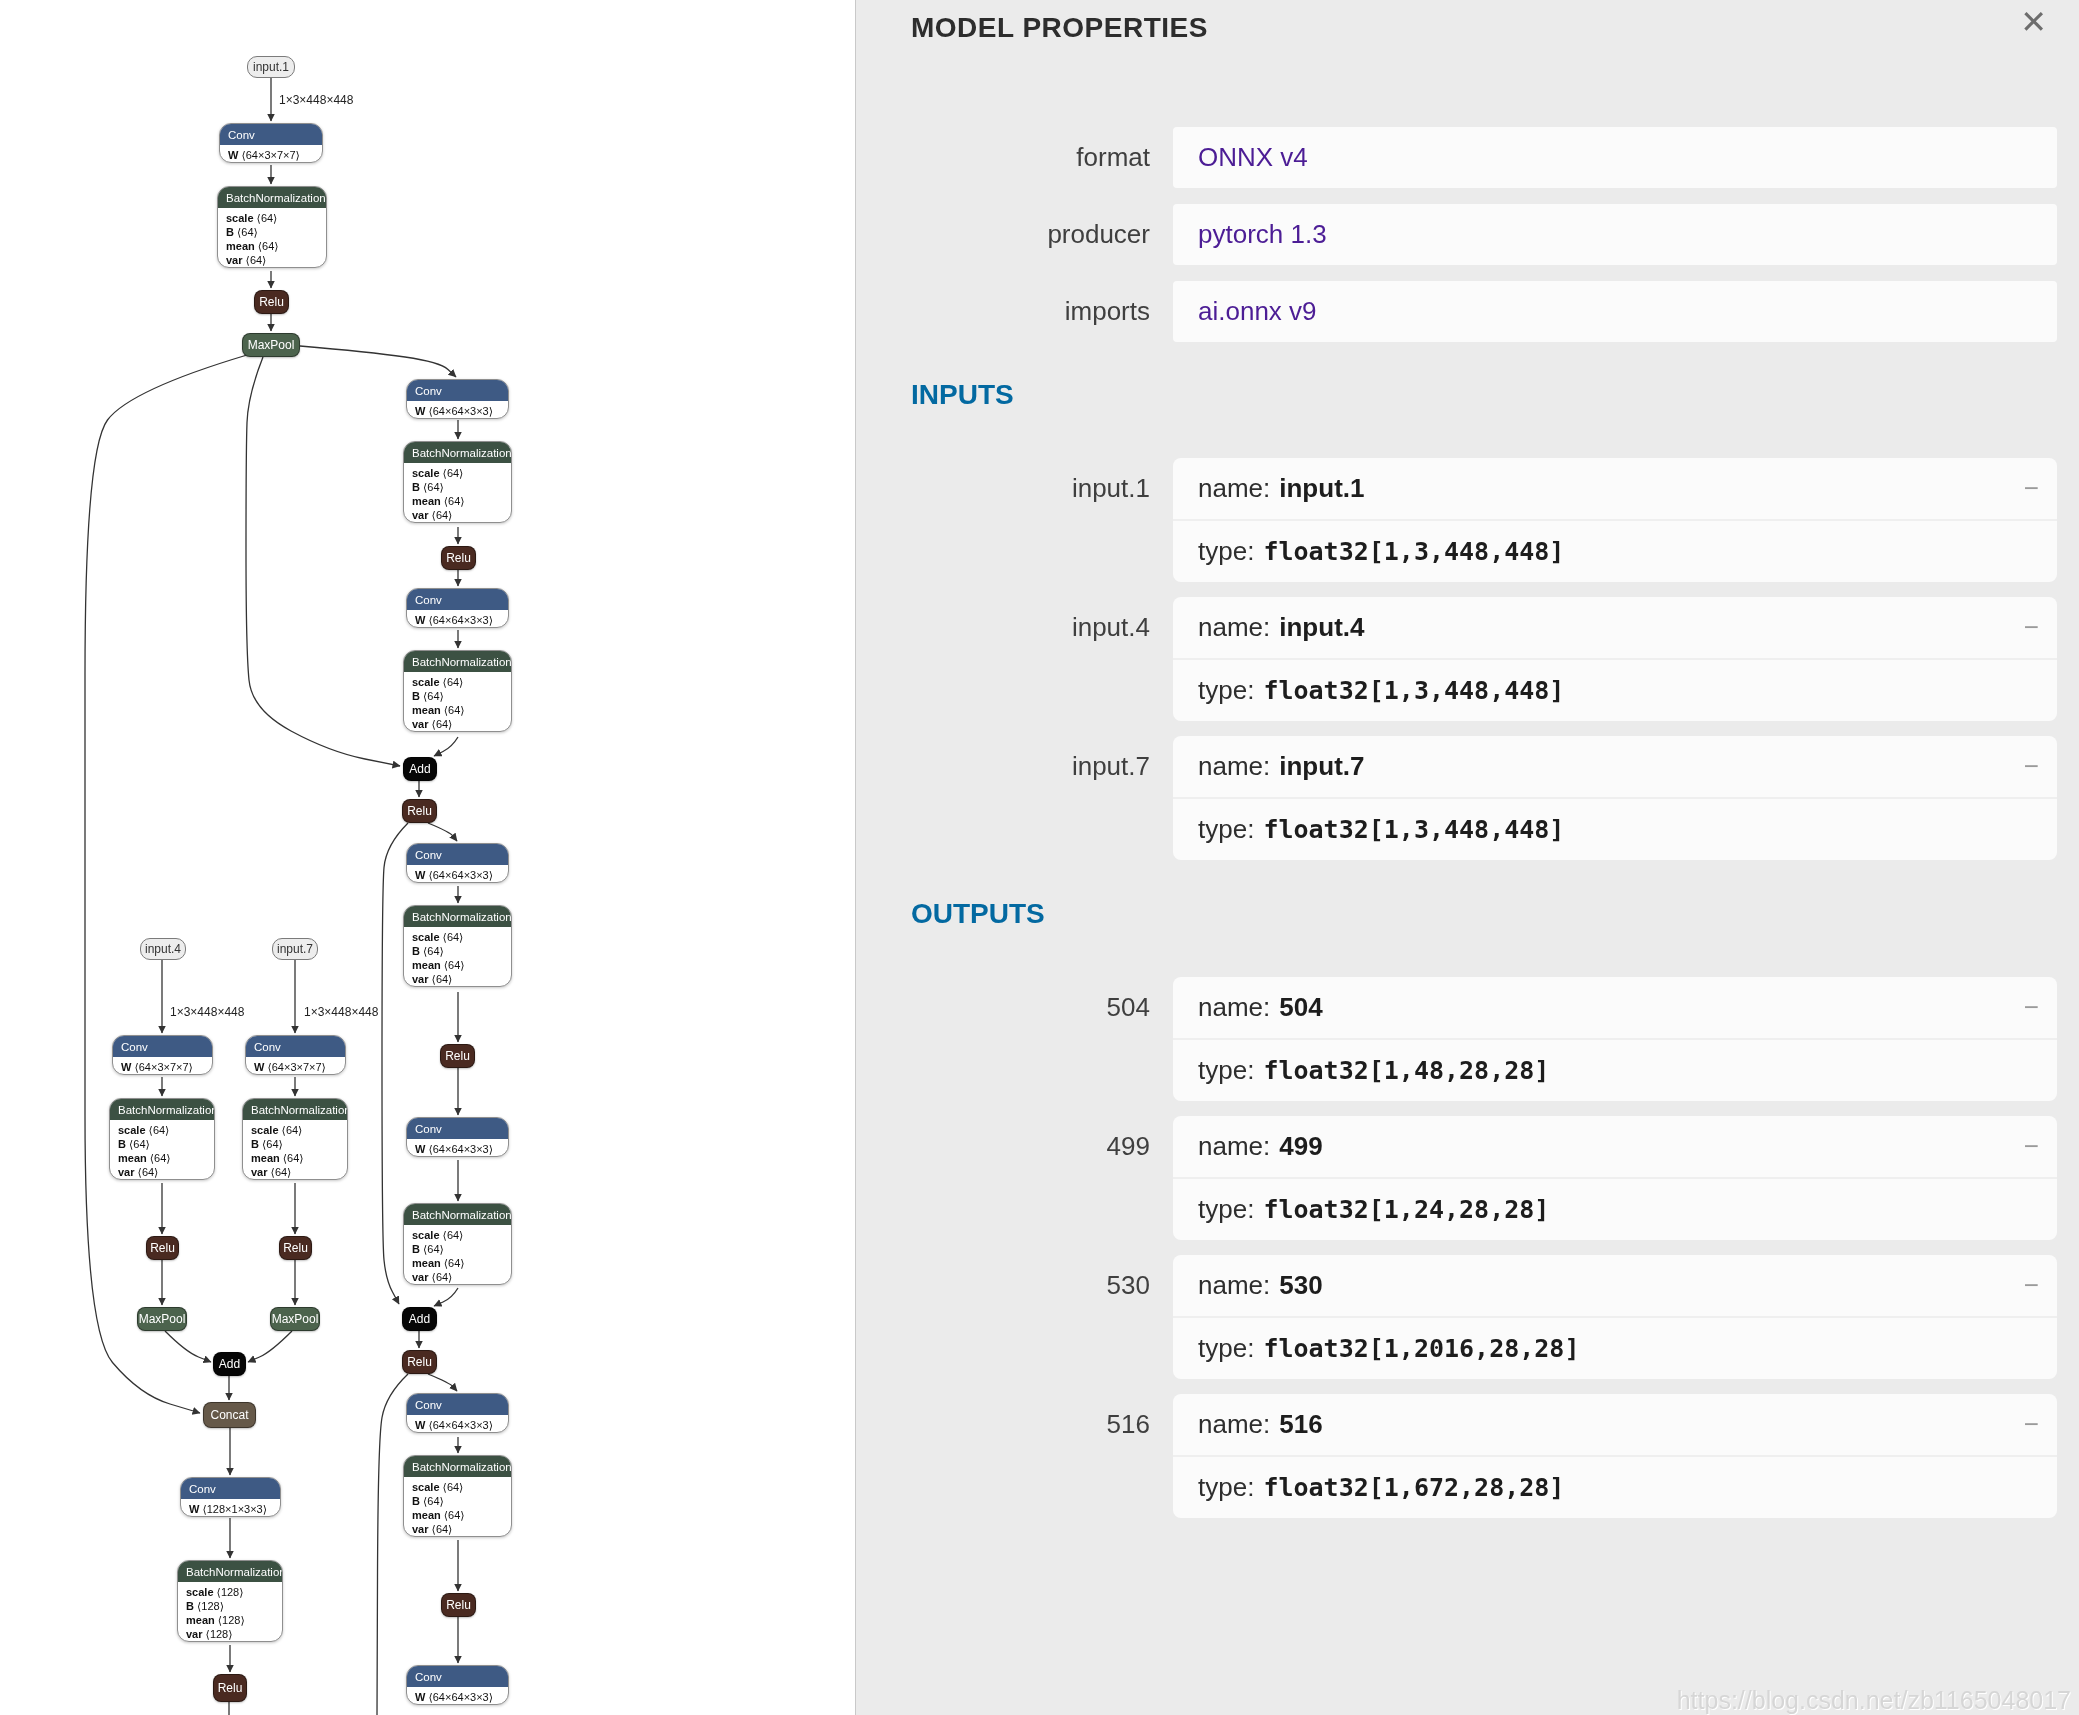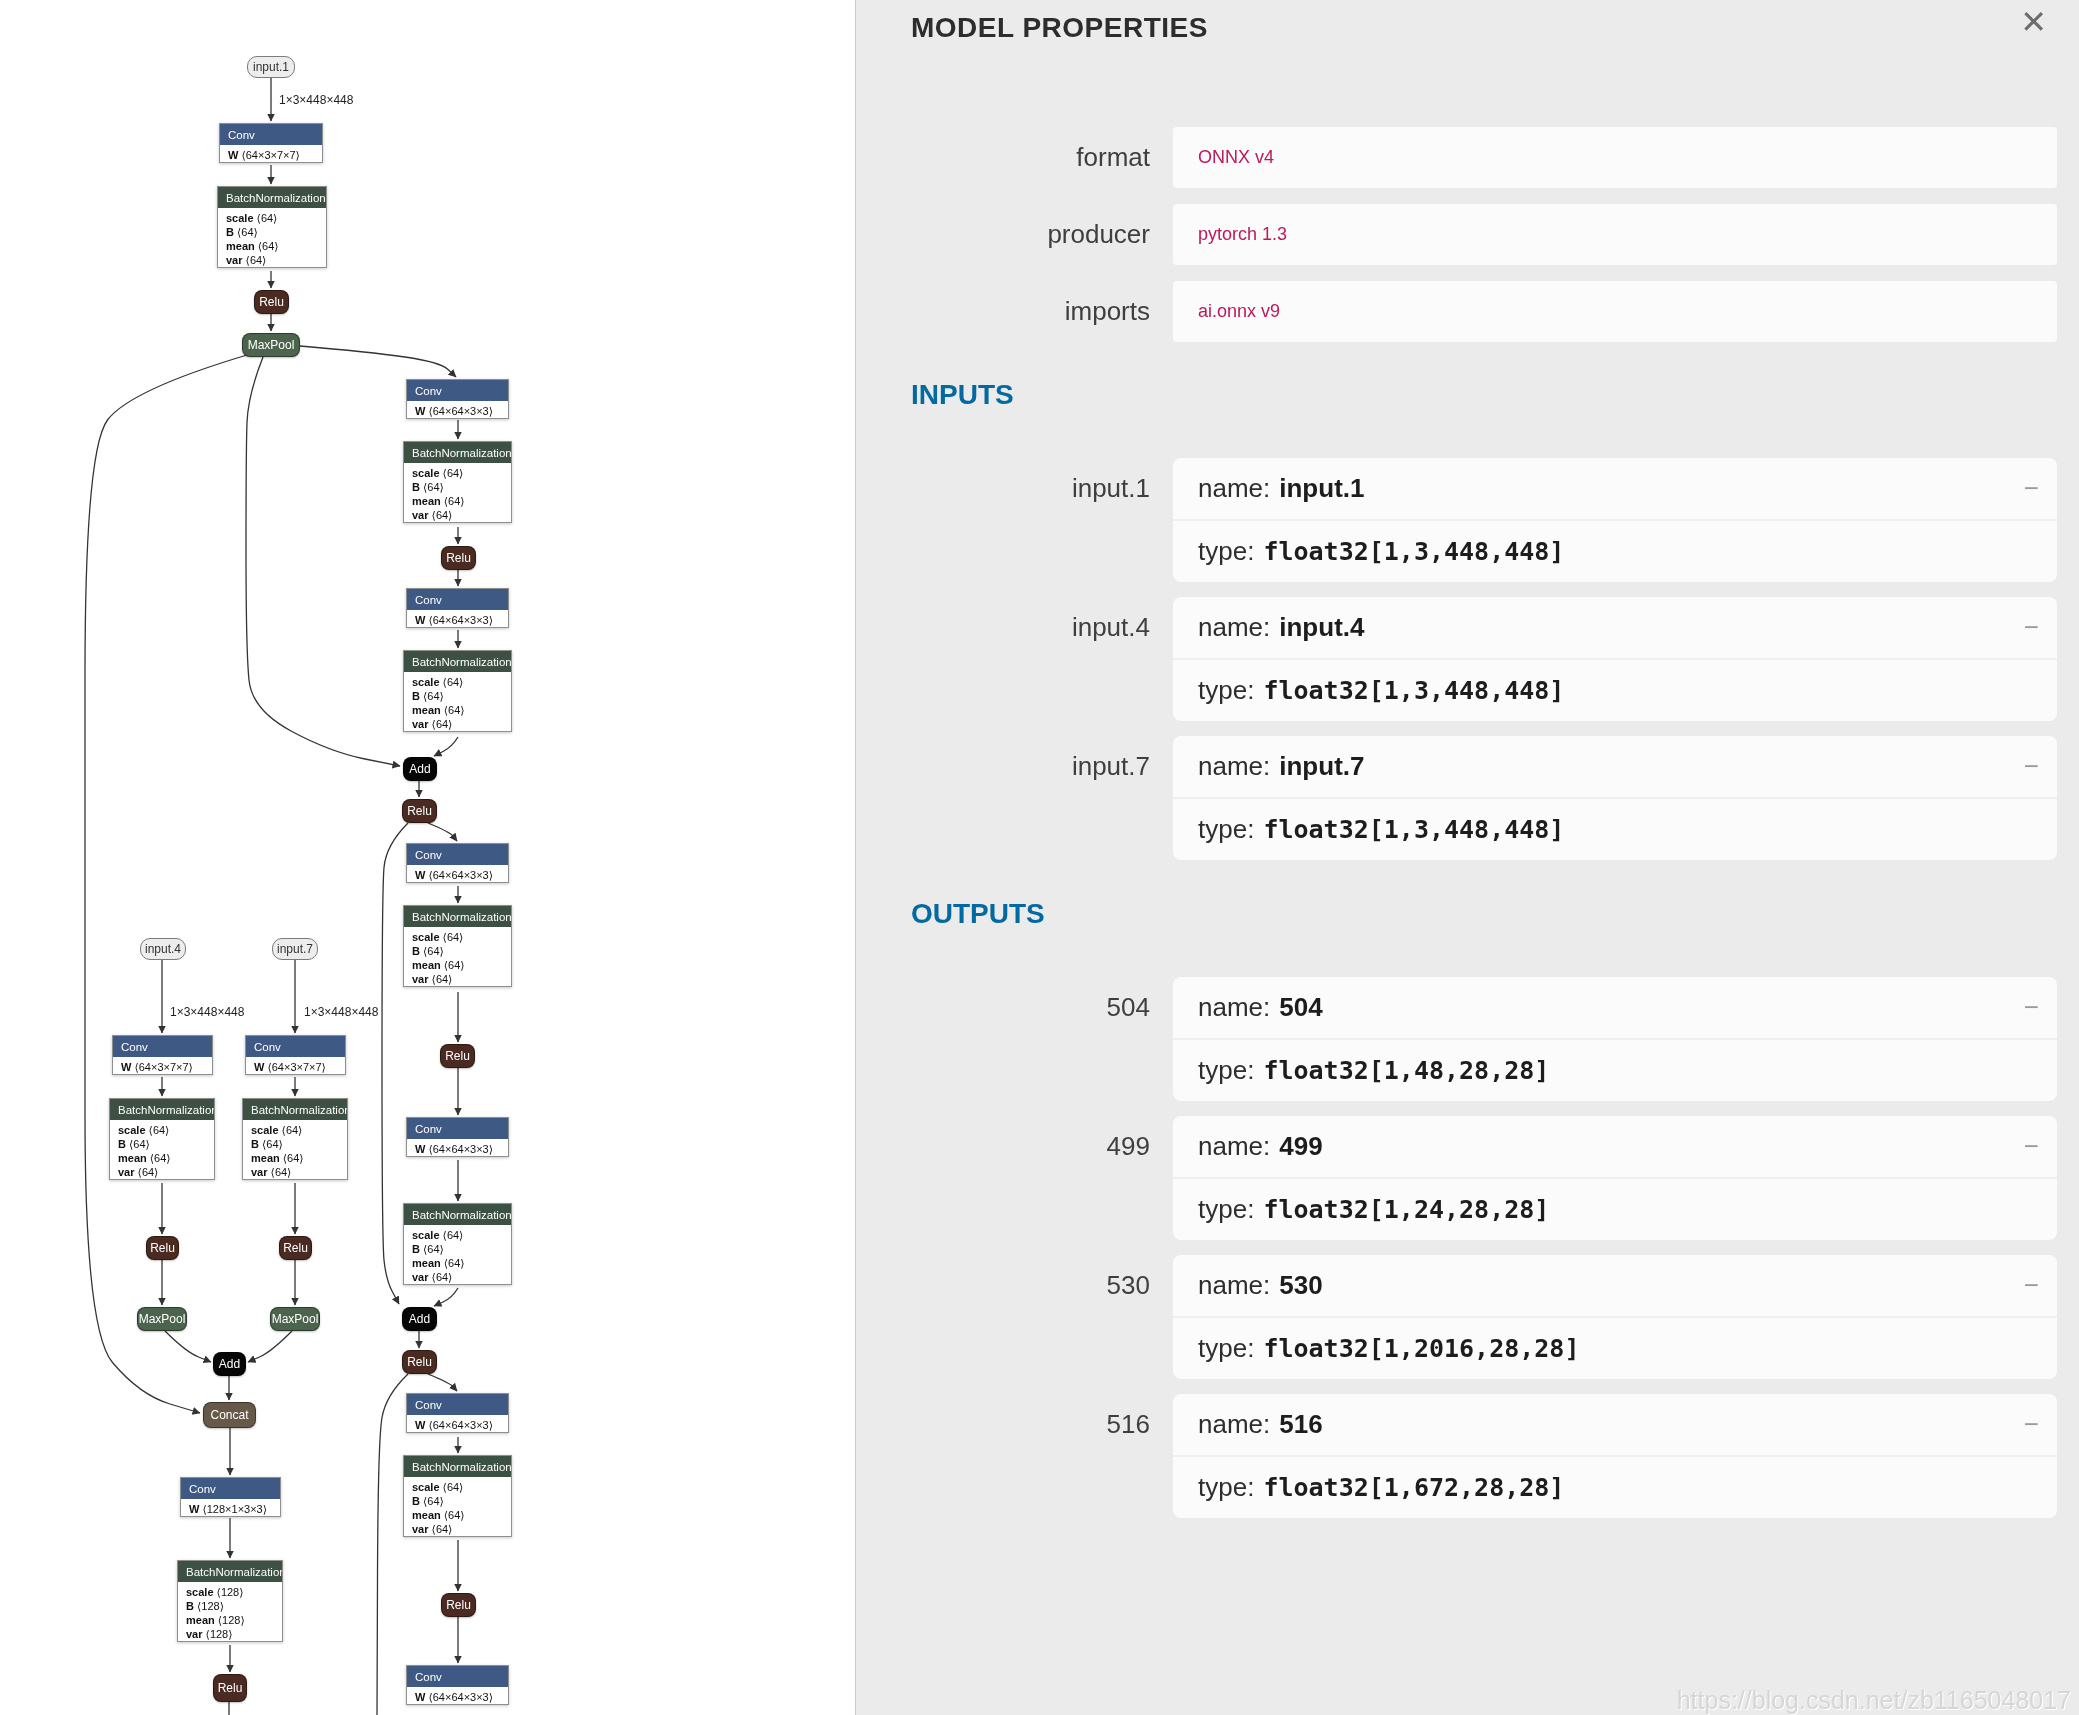--- a/index.html
+++ b/index.html
@@ -18,21 +18,21 @@
     position:absolute;box-sizing:border-box;background:#ededed;border:1px solid #7b7b7b;
     border-radius:10px;font-size:12px;color:#333;display:flex;align-items:center;justify-content:center;
   }
   .op-node{
     position:absolute;box-sizing:border-box;border-radius:8px;border:1px solid rgba(0,0,0,.4);
     color:#ffffff;font-size:12px;display:flex;align-items:center;justify-content:center;
     box-shadow:0 1px 2px rgba(0,0,0,.25);
   }
   .block-node{
     position:absolute;box-sizing:border-box;background:#ffffff;border:1px solid #8f8f8f;
-    border-radius:0;overflow:hidden;box-shadow:0 1px 3px rgba(0,0,0,.22);
+    border-radius:12px;overflow:hidden;box-shadow:0 1px 3px rgba(0,0,0,.22);
   }
   .block-header{color:#ffffff;font-size:11.5px;padding:5px 8px 4px 8px;white-space:nowrap;}
   .block-body{padding:3px 8px 0 8px;}
   .param{font-size:11px;line-height:14px;color:#111;white-space:nowrap;}
   .param b{font-weight:bold;}
   
   .panel{
     position:absolute;left:855px;top:0;width:1224px;height:1715px;background:#ebebeb;
     border-left:1px solid #c9c9c9;box-sizing:border-box;overflow:hidden;color:#2e2e2e;
   }
@@ -44,21 +44,21 @@
   }
   .panel-flow{position:absolute;left:0;top:70px;width:100%;}
   .props{margin-top:57px;}
   .prop-row,.entry{display:flex;align-items:flex-start;}
   .prop-row{margin-bottom:16px;}
   .gutter{
     width:294px;text-align:right;font-size:26px;color:#3f3f3f;line-height:61px;flex:none;
   }
   .prop-box{
     flex:1;margin-left:23px;margin-right:22px;background:#fbfbfb;border-radius:4px;
-    height:61px;line-height:61px;padding-left:25px;font-size:18px;color:#be185d;
+    height:61px;line-height:61px;padding-left:25px;font-size:26px;color:#4c1d95;
   }
   .section-header{font-size:28px;font-weight:bold;color:#0369a1;padding-left:55px;height:30px;line-height:30px;}
   .sec-inputs{margin-top:38px;}
   .sec-outputs{margin-top:39px;}
   .cards{margin-top:48px;}
   .entry{margin-bottom:15px;}
   .card{flex:1;margin-left:23px;margin-right:22px;background:#fbfbfb;border-radius:8px;overflow:hidden;}
   .row{height:61px;line-height:61px;padding-left:25px;font-size:26px;position:relative;white-space:nowrap;}
   .name-row{border-bottom:2px solid #efefef;}
   .pfx{color:#2e2e2e;margin-right:9px;}

